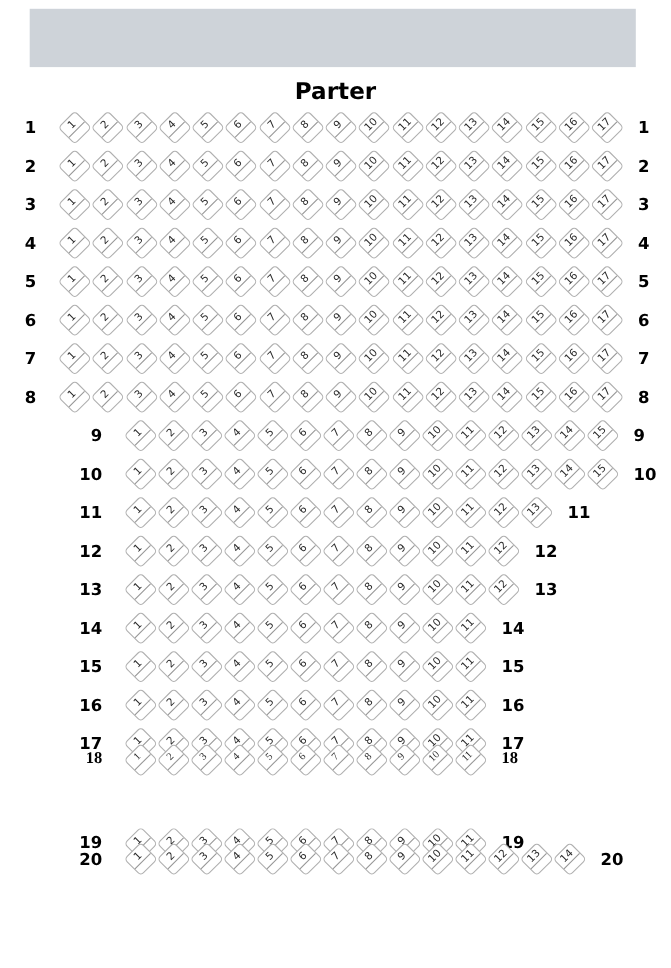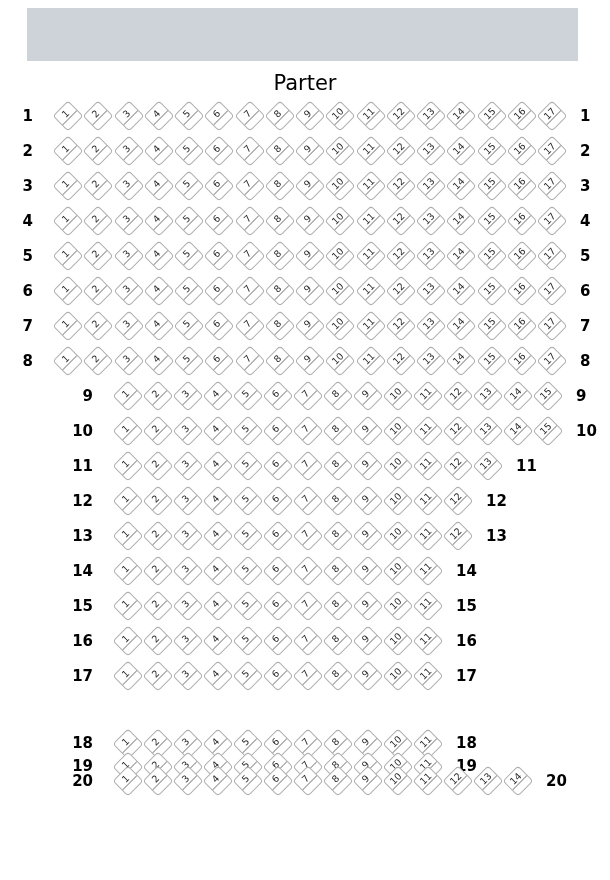--- a/index.html
+++ b/index.html
@@ -23,21 +23,21 @@
     height: 53px;
     background: var(--stage-bg, #ced3d9);
   }
   .title {
     position: absolute;
     left: 0;
     top: 71px;
     width: 610px;
     text-align: center;
     font-size: 21px;
-    font-weight: normal;
+    font-weight: bold;
     color: #000000;
   }
   .area {
     position: absolute;
     left: 0;
     top: 0;
     width: 610px;
     height: 880px;
   }
   .seat-row {
@@ -894,21 +894,21 @@
           <span class="num">9</span>
         </div>
         <div class="seat" style="left: 387px; top: 6.5px;">
           <span class="num">10</span>
         </div>
         <div class="seat" style="left: 417px; top: 6.5px;">
           <span class="num">11</span>
         </div>
         <div class="row-label right" style="left: 456px;">17</div>
       </div>
-      <div class="seat-row" style="top: 726px;">
+      <div class="seat-row" style="top: 673px; font-family: Liberation Serif, serif;">
         <div class="row-label left" style="left: 49px;">18</div>
         <div class="seat" style="left: 117px; top: 6.5px;">
           <span class="num">1</span>
         </div>
         <div class="seat" style="left: 147px; top: 6.5px;">
           <span class="num">2</span>
         </div>
         <div class="seat" style="left: 177px; top: 6.5px;">
           <span class="num">3</span>
         </div>

